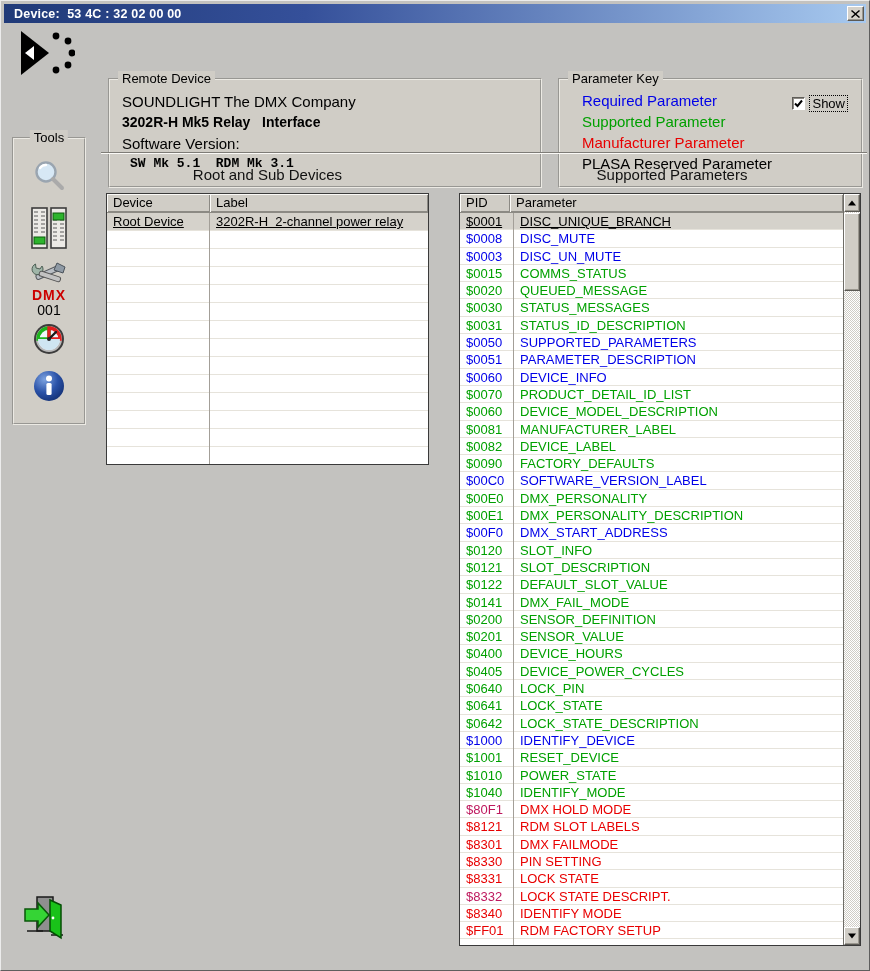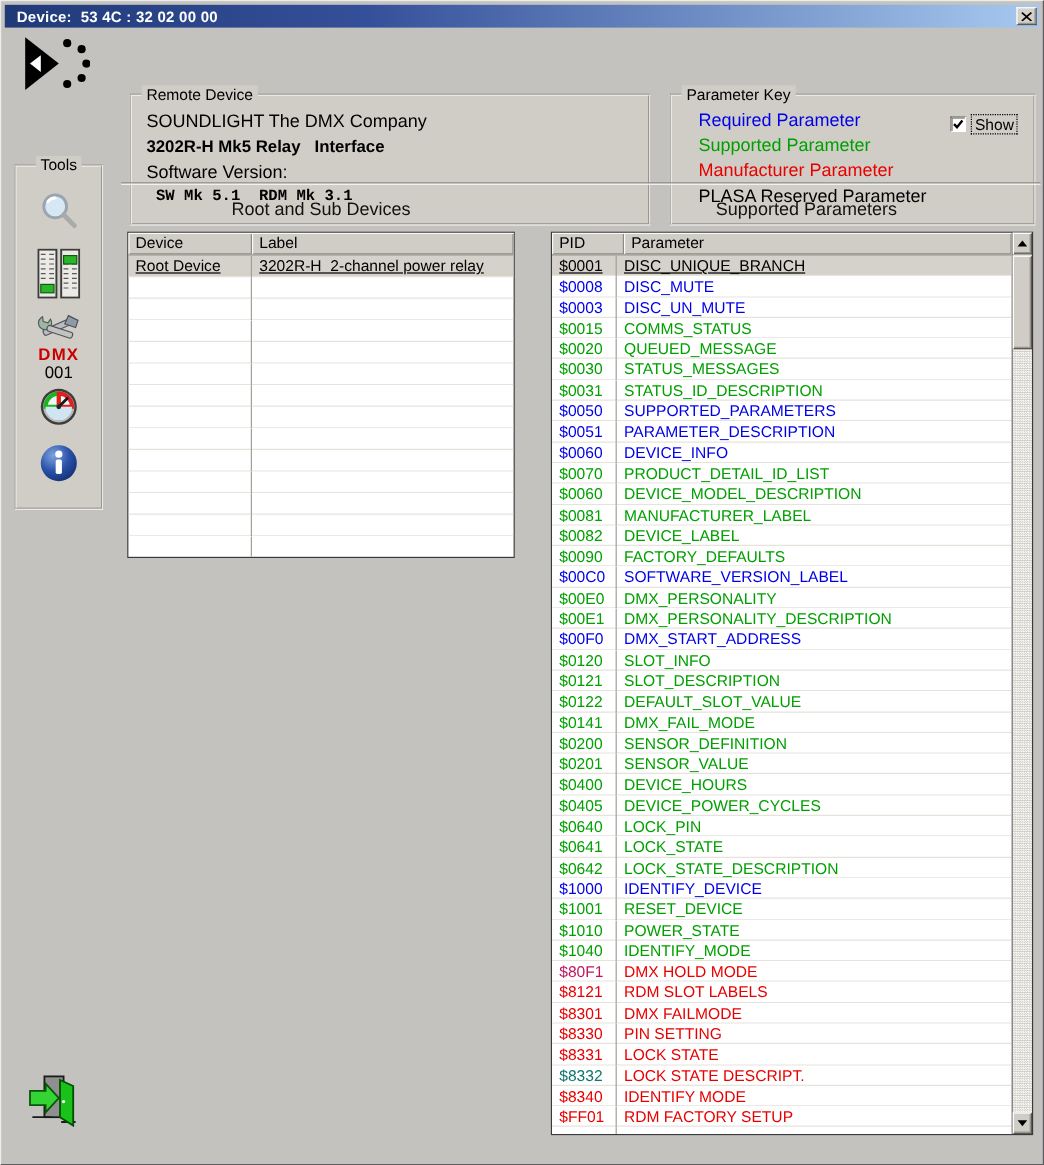--- a/index.html
+++ b/index.html
@@ -65,21 +65,21 @@
   .tbl{position:absolute;background:#fff;border:1px solid #3a3a3a;}
   .tbl-dev{left:105px;top:192px;width:323px;height:272px;}
   .tbl-par{left:458px;top:192px;width:402px;height:753px;}
   .tbl-inner{position:absolute;left:0;top:0;bottom:0;overflow:hidden;}
   .tbl-dev .tbl-inner{right:0;}
   .tbl-par .tbl-inner{right:17px;}
   .thead{display:flex;height:19px;background:#d0cdc6;border-bottom:1px solid #8c8a84;}
   .th{font-size:13px;line-height:18px;padding-left:6px;
       box-shadow:inset 1px 1px 0 #fbfaf7,inset -1px -1px 0 #8c8a84;}
   .th-dev0{width:103px;}
-  .th-par0{width:60px;}
+  .th-par0{width:50px;}
   .th-fill{flex:1;}
   .tbody{position:absolute;left:0;right:0;top:19px;bottom:0;overflow:hidden;}
   .tr{display:flex;box-shadow:inset 0 -1px 0 #e6e3db;}
   .tr-dev{height:18px;line-height:18px;}
   .tr-par{height:17.3px;line-height:17.3px;}
   .td{font-size:13px;padding-left:6px;overflow:hidden;white-space:pre;}
   .td-dev0{width:103px;box-shadow:inset -1px 0 0 #a39f98;}
   .td-par0{width:54px;box-shadow:inset -1px 0 0 #a39f98;}
   .td-fill{flex:1;}
   .tr.selected{background:#d5d2cb;}
@@ -469,21 +469,21 @@
           </div>
           <div class="tr tr-par">
             <div class="td td-par0" style="color: rgb(232, 0, 0);">$8330</div>
             <div class="td td-fill" style="color: rgb(232, 0, 0);">PIN SETTING</div>
           </div>
           <div class="tr tr-par">
             <div class="td td-par0" style="color: rgb(232, 0, 0);">$8331</div>
             <div class="td td-fill" style="color: rgb(232, 0, 0);">LOCK STATE</div>
           </div>
           <div class="tr tr-par">
-            <div class="td td-par0" style="color: #0f766e;">$8332</div>
+            <div class="td td-par0" style="color: #be185d;">$8332</div>
             <div class="td td-fill" style="color: rgb(232, 0, 0);">LOCK STATE DESCRIPT.</div>
           </div>
           <div class="tr tr-par">
             <div class="td td-par0" style="color: rgb(232, 0, 0);">$8340</div>
             <div class="td td-fill" style="color: rgb(232, 0, 0);">IDENTIFY MODE</div>
           </div>
           <div class="tr tr-par">
             <div class="td td-par0" style="color: rgb(232, 0, 0);">$FF01</div>
             <div class="td td-fill" style="color: rgb(232, 0, 0);">RDM FACTORY SETUP</div>
           </div>

